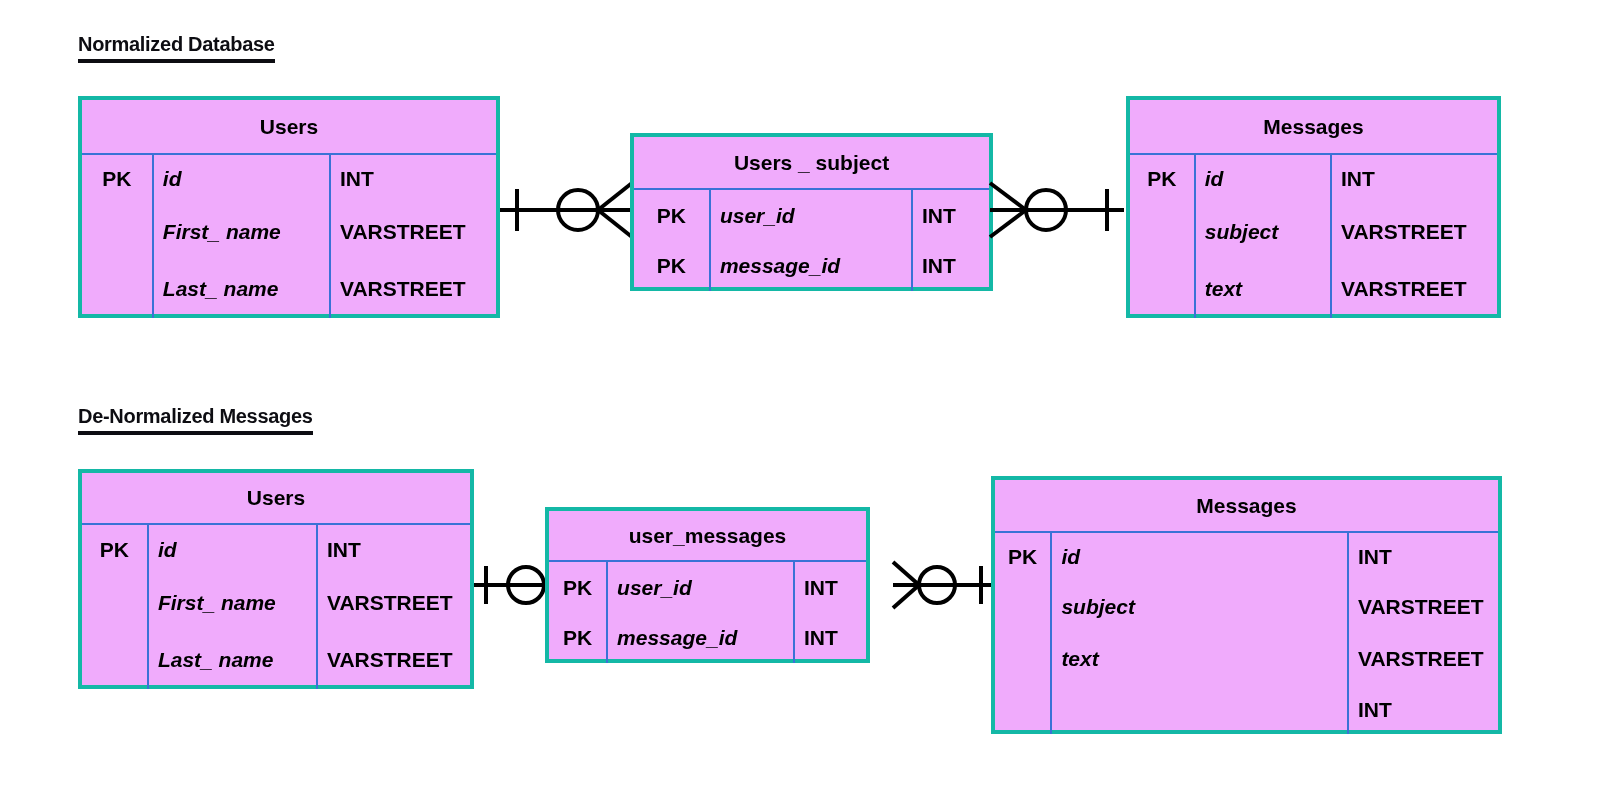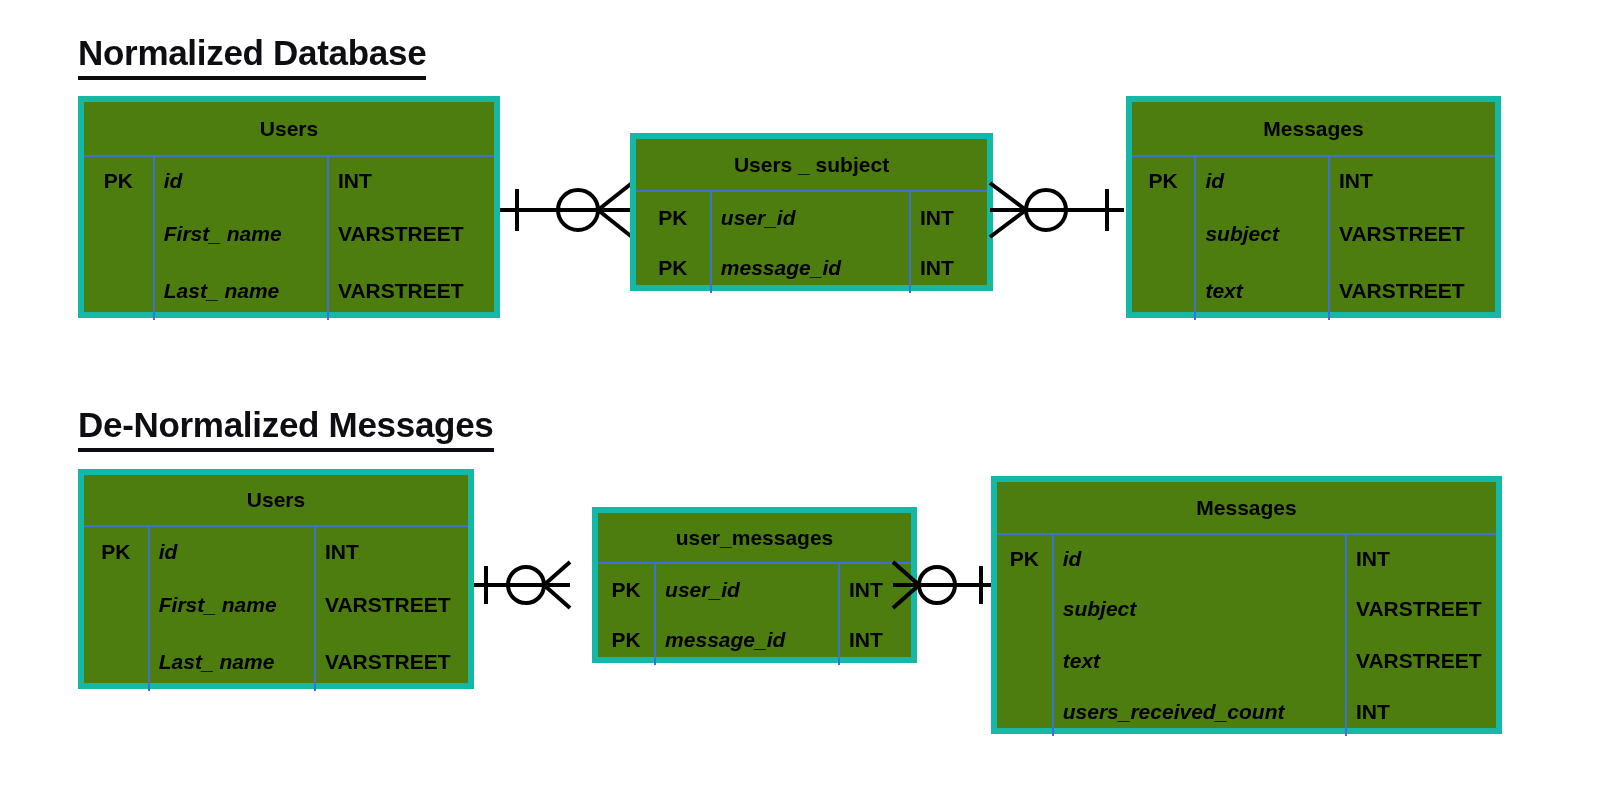--- a/index.html
+++ b/index.html
@@ -13,34 +13,34 @@
     position: relative;
     font-family: "Liberation Sans", sans-serif;
     overflow: hidden;
   }
 
   
   .section-title {
     position: absolute;
     font-family: "Liberation Sans", sans-serif;
     font-weight: bold;
-    font-size: 35px;
+    font-size: 20px;
     letter-spacing: -0.3px;
     color: #0d0d12;
     white-space: nowrap;
     padding-bottom: 3px;
     border-bottom: 4px solid #0d0d12;
   }
 
   
   .entity {
     position: absolute;
     box-sizing: border-box;
-    border: 6px solid #14b8a6;
-    background: #4d7c0f;
+    border: 4px solid #14b8a6;
+    background: #f0abfc;
   }
   .entity-title {
     box-sizing: border-box;
     border-bottom: 2px solid #3a72d6;
     text-align: center;
     font-weight: bold;
     color: #000000;
     font-size: 21px;
     display: flex;
     align-items: center;
@@ -213,21 +213,21 @@
 <svg class="connector" style="left:474px; top:550px; width:96px; height:70px;" viewBox="0 0 96 70">
   <g stroke="#000000" stroke-width="4" fill="none">
     <line x1="0" y1="35" x2="96" y2="35"></line>
     <line x1="12" y1="16" x2="12" y2="54"></line>
     <circle cx="52" cy="35" r="18" stroke-width="4"></circle>
     <line x1="70" y1="35" x2="96" y2="12"></line>
     <line x1="70" y1="35" x2="96" y2="58"></line>
   </g>
 </svg>
 
-<div class="entity" style="left:592px; top:507px; width:325px; height:156px;">
+<div class="entity" style="left:545px; top:507px; width:325px; height:156px;">
   <div class="entity-title" style="height:51px;">
     <span>user_messages</span>
   </div>
   <div class="entity-body" style="height:101px;">
     <div class="col col-key" style="width:60px;">
       <div class="cell center" style="height:51px;">PK</div>
       <div class="cell center" style="height:50px;">PK</div>
     </div>
     <div class="col col-field" style="width:190px;">
       <div class="cell pad" style="height:51px;">user_id</div>
@@ -258,21 +258,20 @@
     <div class="col col-key" style="width:58px;">
       <div class="cell center" style="height:48px;">PK</div>
       <div class="cell center empty" style="height:52px;"></div>
       <div class="cell center empty" style="height:52px;"></div>
       <div class="cell center empty" style="height:49px;"></div>
     </div>
     <div class="col col-field" style="width:300px;">
       <div class="cell pad" style="height:48px;">id</div>
       <div class="cell pad" style="height:52px;">subject</div>
       <div class="cell pad" style="height:52px;">text</div>
-      <div class="cell pad" style="height:49px;">users_received_count</div>
     </div>
     <div class="col col-type" style="width:149px;">
       <div class="cell pad" style="height:48px;">INT</div>
       <div class="cell pad" style="height:52px;">VARSTREET</div>
       <div class="cell pad" style="height:52px;">VARSTREET</div>
       <div class="cell pad" style="height:49px;">INT</div>
     </div>
   </div>
 </div>
 

